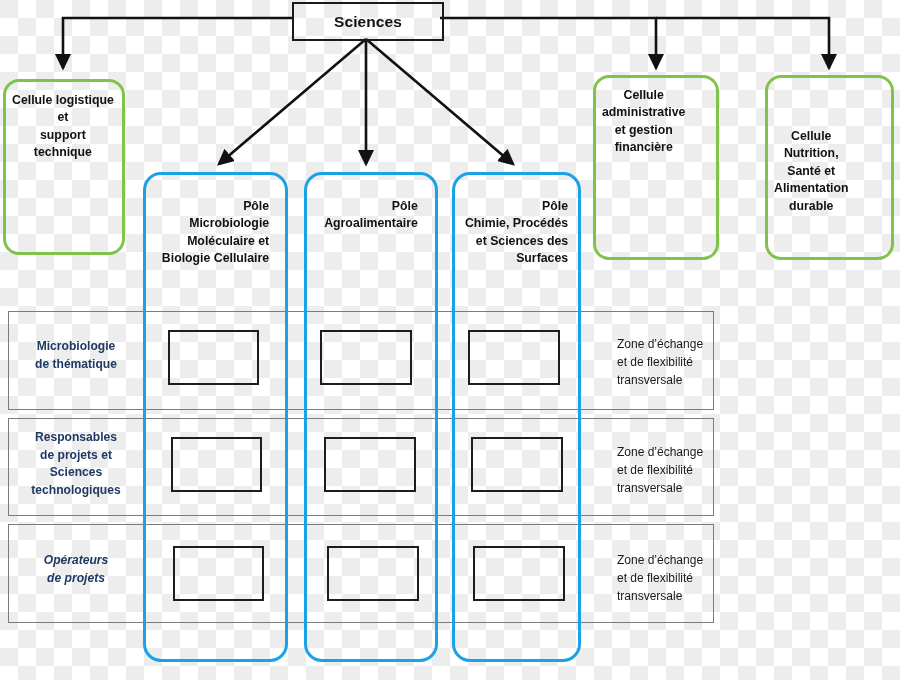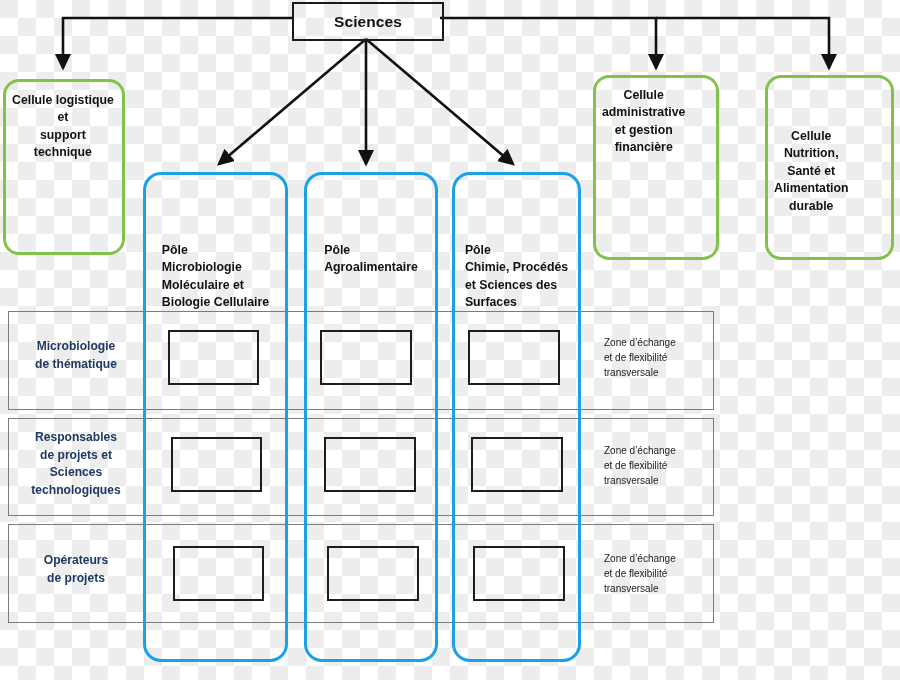--- a/index.html
+++ b/index.html
@@ -75,24 +75,23 @@
     box-sizing: border-box;
     z-index: 2;
     display: flex;
     justify-content: center;
   }
   .pole-col .txt {
     font-size: 12.3px;
     font-weight: bold;
     color: #111111;
     line-height: 1.42;
-    text-align: left;
+    text-align: right;
     padding: 0 5px;
     white-space: pre-line;
-    margin-top: 44px;
   }
 
   
   .role-row {
     position: absolute;
     left: 8px;
     width: 706px;
     border: 1.6px solid #7b7b7b;
     background: transparent;
     box-sizing: border-box;
@@ -106,25 +105,26 @@
     font-size: 12.1px;
     font-weight: bold;
     color: #1f3864;
     line-height: 1.45;
     white-space: pre-line;
   }
   .zone-note {
     position: absolute;
     width: 120px;
     text-align: left;
-    font-size: 10px;
+    font-size: 12px;
     font-weight: normal;
     color: #1a1a1a;
     line-height: 1.48;
     white-space: pre-line;
+    margin-left: 13px;
   }
   .slot-box {
     position: absolute;
     border: 2.2px solid #1d1d1d;
     background: transparent;
     box-sizing: border-box;
     z-index: 5;
   }
 </style>
 </head>
@@ -211,21 +211,21 @@
 Sciences
 technologiques</div>
   <div class="slot-box" style="left:171px; top:437px; width:91px; height:55px;"></div>
   <div class="slot-box" style="left:324px; top:437px; width:92px; height:55px;"></div>
   <div class="slot-box" style="left:471px; top:437px; width:92px; height:55px;"></div>
   <div class="zone-note" style="left:604px; top:444px;">Zone d’échange
 et de flexibilité
 transversale</div>
 
   <div class="role-row" style="top:524px; height:99px;"></div>
-  <div class="role-label" style="top:552px;">Opérateurs
+  <div class="role-label" style="top:552px;font-style:italic;">Opérateurs
 de projets</div>
   <div class="slot-box" style="left:173px; top:546px; width:91px; height:55px;"></div>
   <div class="slot-box" style="left:327px; top:546px; width:92px; height:55px;"></div>
   <div class="slot-box" style="left:473px; top:546px; width:92px; height:55px;"></div>
   <div class="zone-note" style="left:604px; top:552px;">Zone d’échange
 et de flexibilité
 transversale</div>
 
 </div>
 

